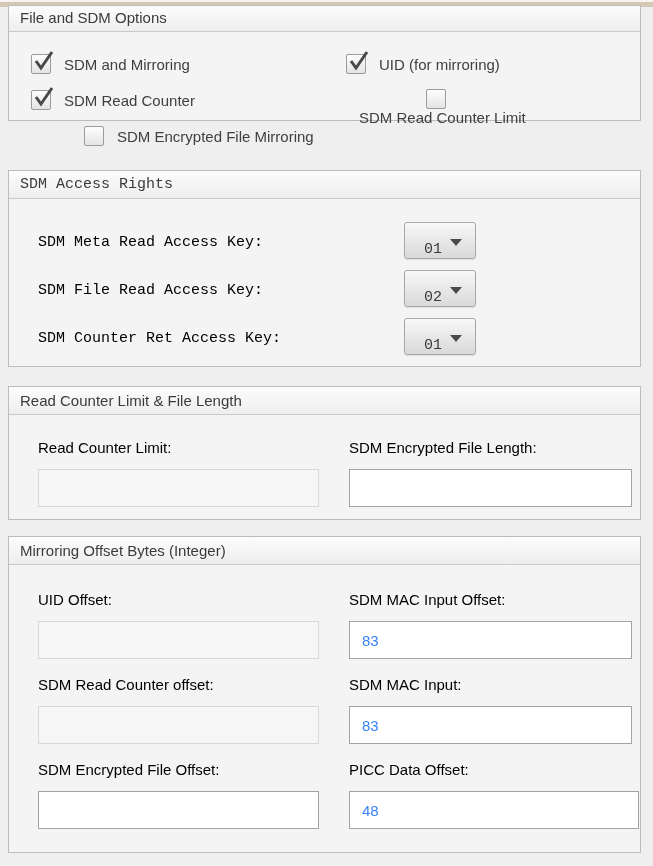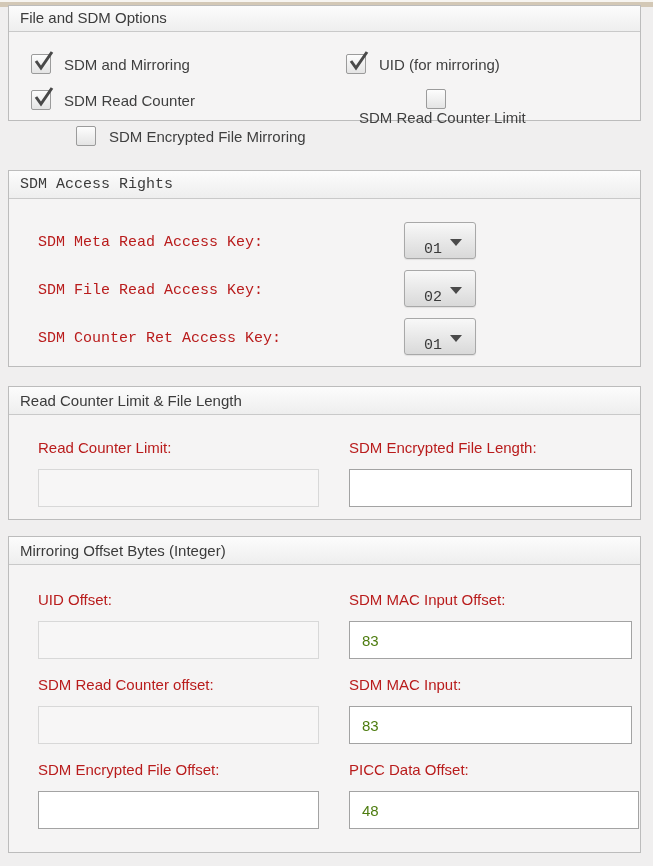--- a/index.html
+++ b/index.html
@@ -36,21 +36,21 @@
     position:relative;width:20px;height:20px;flex:0 0 20px;
     border:1px solid #9b9b9b;border-radius:2px;
     background:linear-gradient(#fdfdfd,#e4e4e4);
     box-sizing:border-box;
   }
   .checkbox svg{display:none;position:absolute;left:1px;top:-4px;overflow:visible;}
   .checkbox.checked svg{display:block;}
   .cbrow .cb-label{margin-left:13px;font-size:15px;color:#3f3f3f;white-space:nowrap;}
 
   
-  .field-label{position:absolute;font-size:15px;color:#b91c1c;white-space:nowrap;}
+  .field-label{position:absolute;font-size:15px;color:#000000;white-space:nowrap;}
   .combo{
     position:absolute;width:72px;height:37px;
     border:1px solid #a8a8a8;border-radius:3px;
     background:linear-gradient(#f8f8f8,#d9d9d9);
     box-sizing:border-box;
     display:flex;align-items:flex-end;
     cursor:default;
     box-shadow:0 1px 1px rgba(0,0,0,0.08);
   }
   .combo .combo-value{font-size:15px;color:#3a3a3a;padding-left:19px;}
@@ -59,21 +59,21 @@
     width:0;height:0;
     border-left:6px solid transparent;
     border-right:6px solid transparent;
     border-top:7px solid #4a4a4a;
   }
 
   
   .tinput{
     position:absolute;height:38px;box-sizing:border-box;
     font-family:"Liberation Sans","DejaVu Sans",sans-serif;
-    font-size:15px;color:#4d7c0f;
+    font-size:15px;color:#3b82f6;
     padding:0 0 0 12px;margin:0;
     background:#ffffff;border:1px solid #a3a3a3;border-radius:0;
     outline:none;
   }
   .tinput.disabled{
     background:#f7f6f6;border:1px solid #d8d8d8;color:#8a8a8a;
     pointer-events:none;
   }
 </style>
 </head>
@@ -113,21 +113,21 @@
       <span class="cb-label">SDM Read Counter</span>
     </div>
 
     <div class="cbrow" style="left:337px;top:57px;flex-direction:column;">
       <span class="checkbox">
         
       </span>
       <span class="cb-label">SDM Read Counter Limit</span>
     </div>
 
-    <div class="cbrow" style="left:22px;top:93px;padding-left:45px;">
+    <div class="cbrow" style="left:30px;top:93px;padding-left:45px;">
       <span class="checkbox">
         
       </span>
       <span class="cb-label">SDM Encrypted File Mirroring</span>
     </div>
 
   </div>
 </div>
 
 <div class="group" style="top:170px;height:197px;font-family:Liberation Mono, monospace;">

